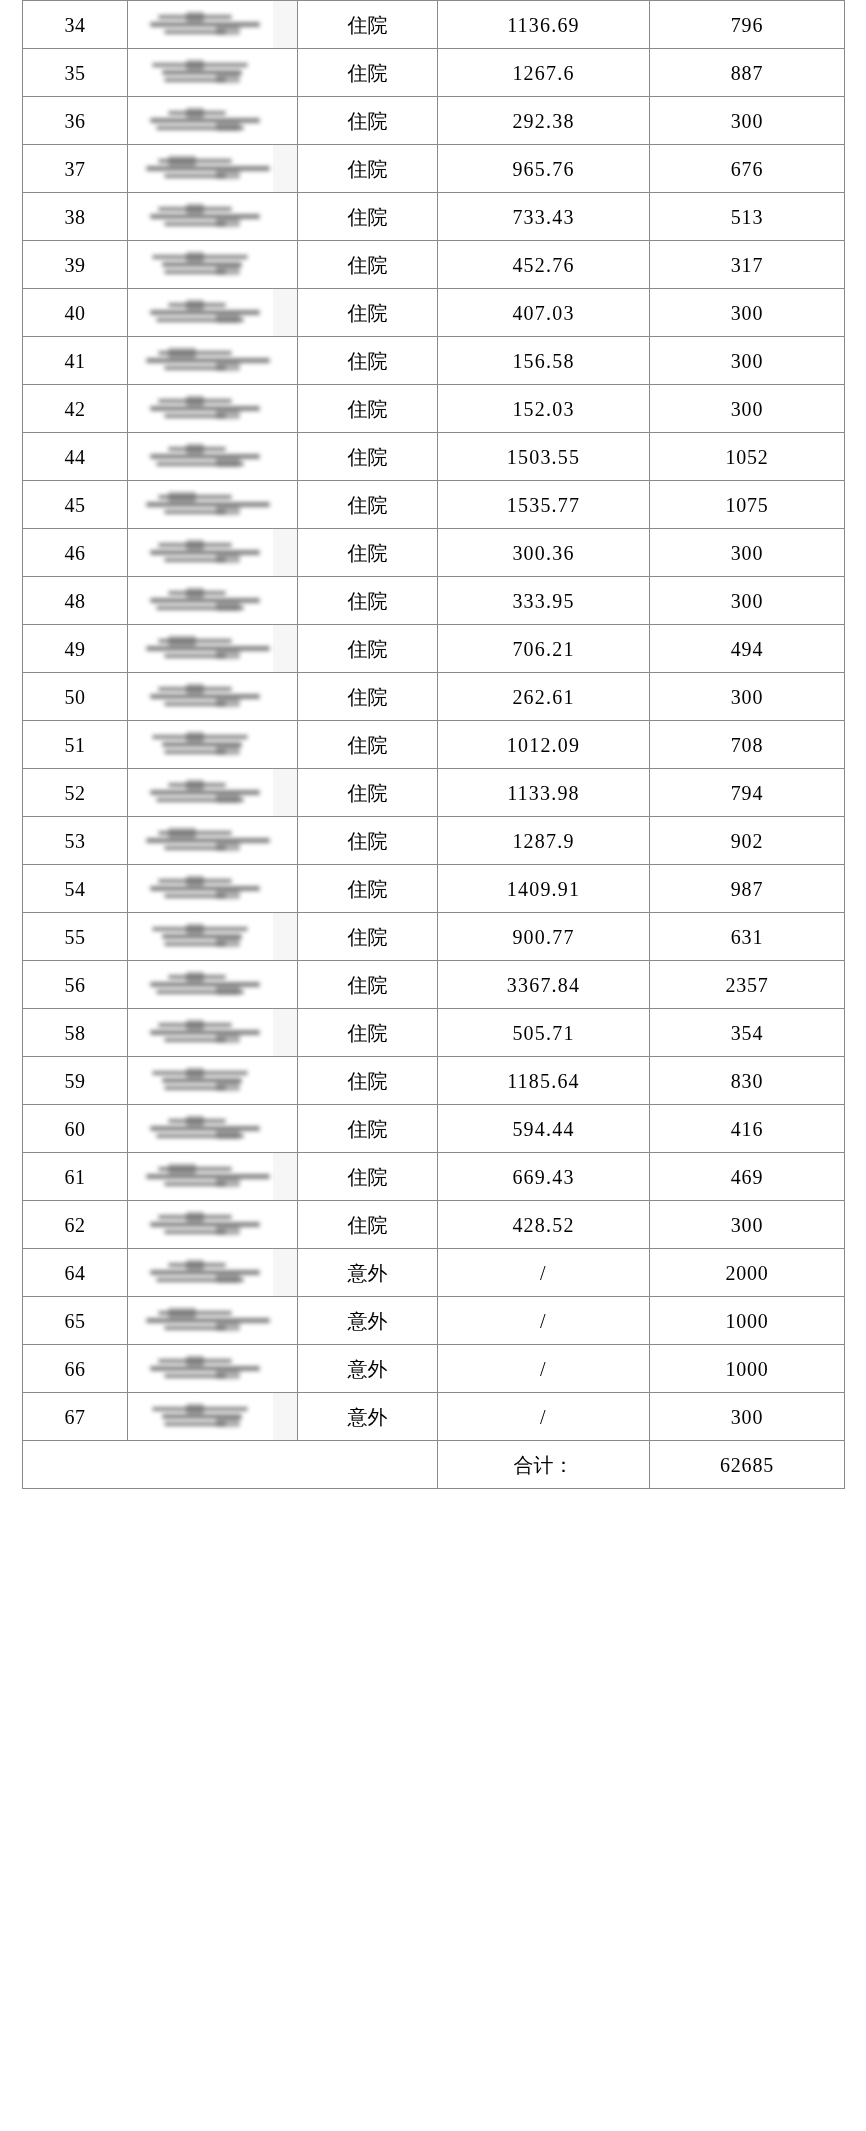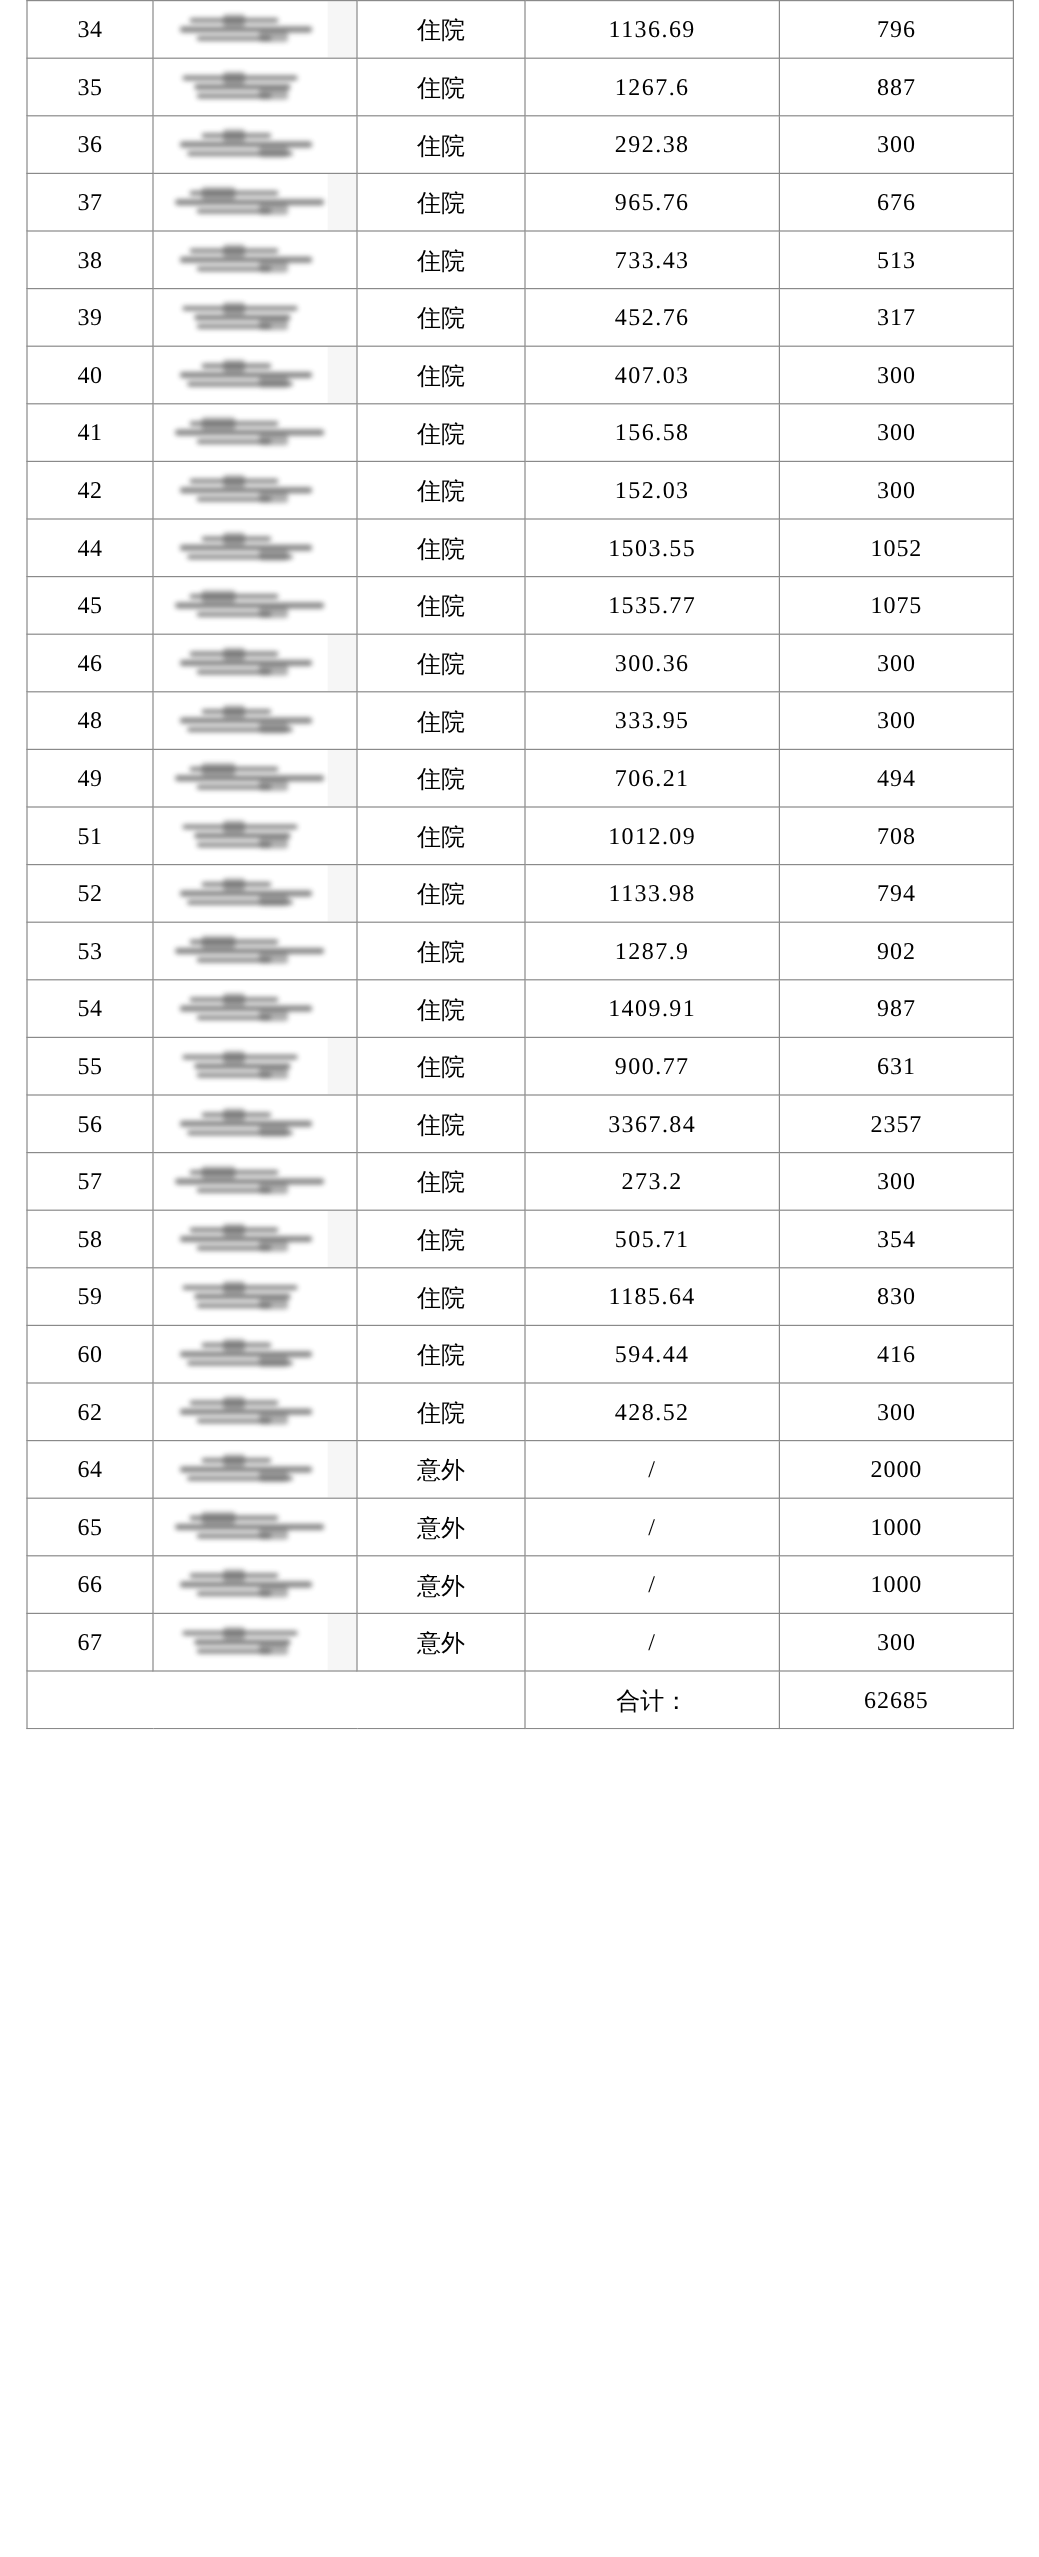--- a/index.html
+++ b/index.html
@@ -316,20 +316,35 @@
               <i class="d1"></i>
               <i class="d2"></i>
             </span>
             <span class="smudge"></span>
           </td>
           <td class="type">住院</td>
           <td class="amount">706.21</td>
           <td class="points">494</td>
         </tr>
         <tr>
+          <td class="idx">50</td>
+          <td class="name">
+            <span class="redact ">
+              <i class="l1"></i>
+              <i class="l2"></i>
+              <i class="l3"></i>
+              <i class="d1"></i>
+              <i class="d2"></i>
+            </span>
+          </td>
+          <td class="type">住院</td>
+          <td class="amount">262.61</td>
+          <td class="points">300</td>
+        </tr>
+        <tr>
           <td class="idx">51</td>
           <td class="name">
             <span class="redact v2">
               <i class="l1"></i>
               <i class="l2"></i>
               <i class="l3"></i>
               <i class="d1"></i>
               <i class="d2"></i>
             </span>
           </td>
@@ -408,35 +423,20 @@
               <i class="l3"></i>
               <i class="d1"></i>
               <i class="d2"></i>
             </span>
           </td>
           <td class="type">住院</td>
           <td class="amount">3367.84</td>
           <td class="points">2357</td>
         </tr>
         <tr>
-          <td class="idx">57</td>
-          <td class="name">
-            <span class="redact v4">
-              <i class="l1"></i>
-              <i class="l2"></i>
-              <i class="l3"></i>
-              <i class="d1"></i>
-              <i class="d2"></i>
-            </span>
-          </td>
-          <td class="type">住院</td>
-          <td class="amount">273.2</td>
-          <td class="points">300</td>
-        </tr>
-        <tr>
           <td class="idx">58</td>
           <td class="name">
             <span class="redact ">
               <i class="l1"></i>
               <i class="l2"></i>
               <i class="l3"></i>
               <i class="d1"></i>
               <i class="d2"></i>
             </span>
             <span class="smudge"></span>
@@ -467,20 +467,36 @@
               <i class="l1"></i>
               <i class="l2"></i>
               <i class="l3"></i>
               <i class="d1"></i>
               <i class="d2"></i>
             </span>
           </td>
           <td class="type">住院</td>
           <td class="amount">594.44</td>
           <td class="points">416</td>
+        </tr>
+        <tr>
+          <td class="idx">61</td>
+          <td class="name">
+            <span class="redact v4">
+              <i class="l1"></i>
+              <i class="l2"></i>
+              <i class="l3"></i>
+              <i class="d1"></i>
+              <i class="d2"></i>
+            </span>
+            <span class="smudge"></span>
+          </td>
+          <td class="type">住院</td>
+          <td class="amount">669.43</td>
+          <td class="points">469</td>
         </tr>
         <tr>
           <td class="idx">62</td>
           <td class="name">
             <span class="redact ">
               <i class="l1"></i>
               <i class="l2"></i>
               <i class="l3"></i>
               <i class="d1"></i>
               <i class="d2"></i>

